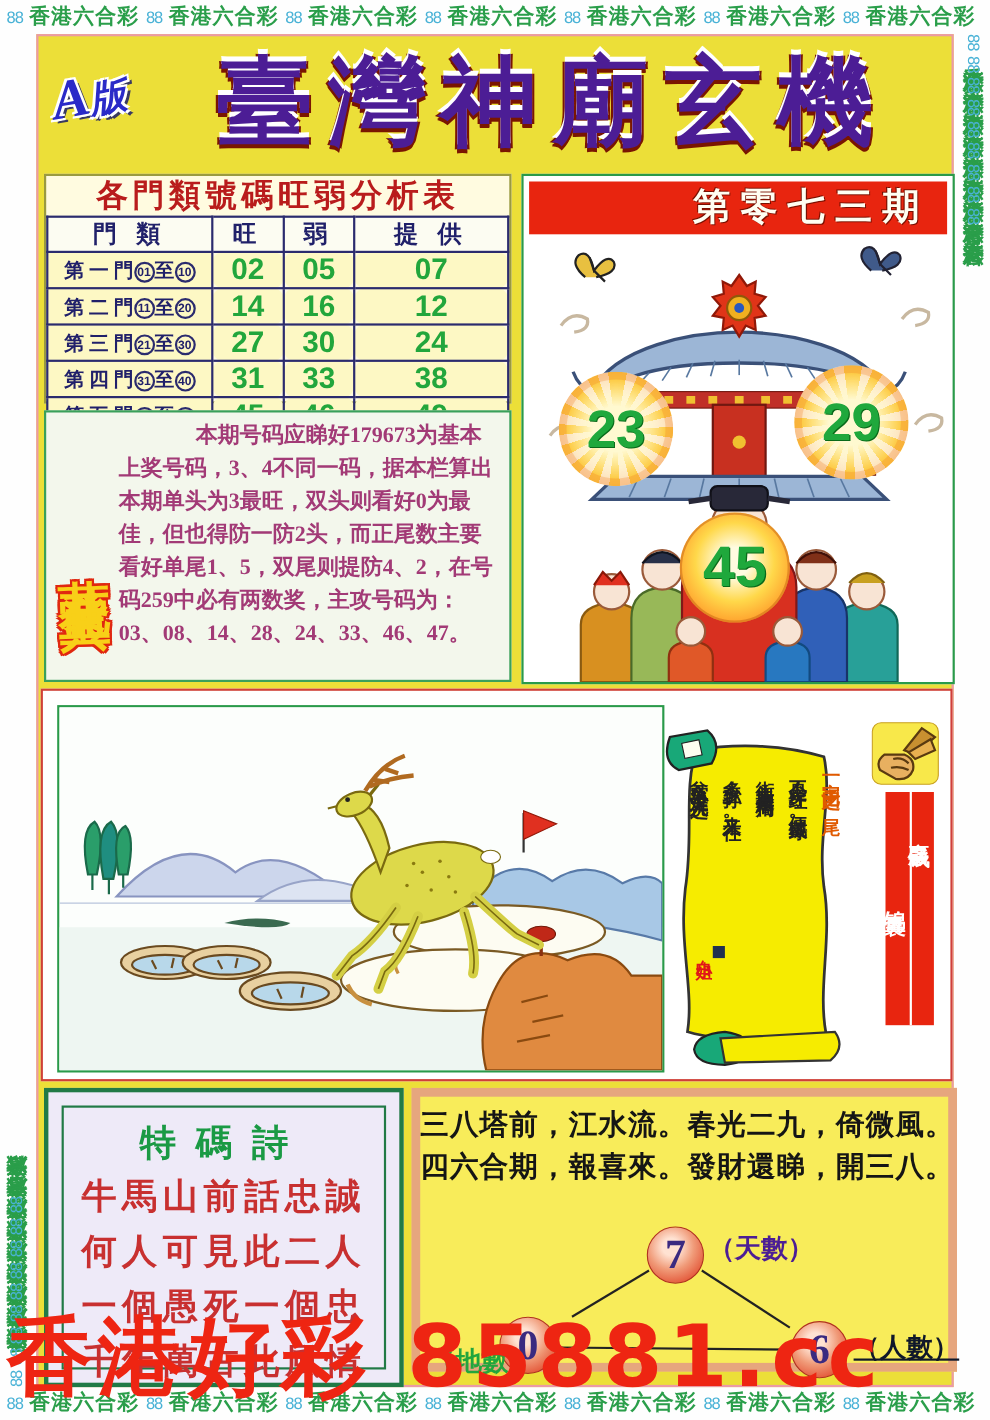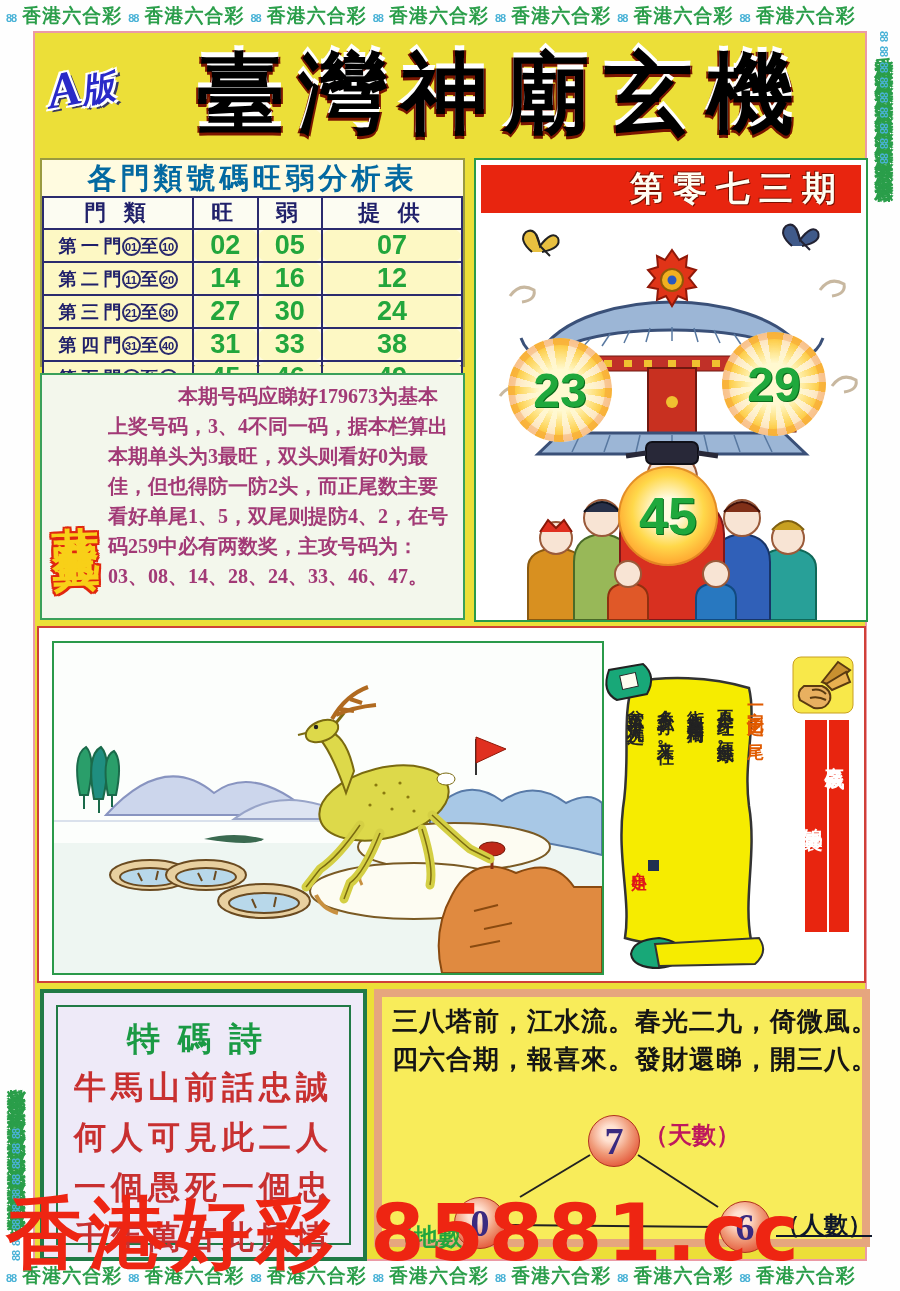--- a/index.html
+++ b/index.html
@@ -2,44 +2,44 @@
 <html><head>
 <meta charset="utf-8">
 <style>
   html,body{margin:0;padding:0;}
   body{width:900px;height:1291px;position:relative;background:#ffffff;overflow:hidden;
        font-family:"Liberation Sans",sans-serif;}
 
   
   .bstrip{position:absolute;background:#fefefe;overflow:hidden;white-space:nowrap;z-index:1;}
   .bstrip .btxt{color:#2a9e4a;font-weight:bold;font-size:19px;letter-spacing:1px;font-family:Liberation Serif, serif;}
-  .bstrip .bsep{color:#49b2d6;font-weight:bold;font-size:11px;margin:0 6px;letter-spacing:-1px;}
+  .bstrip .bsep{color:#49b2d6;font-weight:normal;font-size:15px;margin:0 6px;letter-spacing:-1px;}
   #b-top{left:0;top:0;width:900px;height:31px;line-height:31px;}
   #b-bottom{left:0;top:1261px;width:900px;height:30px;line-height:30px;}
   #b-left{left:0;top:31px;width:32px;height:1230px;writing-mode:vertical-rl;transform:rotate(180deg);line-height:32px;}
   #b-right{left:868px;top:31px;width:32px;height:1230px;writing-mode:vertical-rl;line-height:32px;}
 
   
   .page{position:absolute;left:33px;top:31px;width:834px;height:1230px;background:#ecdf38;
         border:2px solid #eb9aa6;box-sizing:border-box;z-index:2;}
 
   
   .hdr{position:absolute;left:0;top:6px;width:100%;height:112px;}
   .hdr-badge{position:absolute;left:12px;top:18px;font-size:50px;font-weight:bold;font-style:italic;
         color:#2a2ac8;transform:rotate(-10deg);font-family:"Liberation Serif",serif;
         text-shadow:2px 2px 0 #ffffff,-2px -2px 0 #ffffff,2px -2px 0 #ffffff,-2px 2px 0 #ffffff,4px 4px 0 #3a3a60;}
   .hdr-badge .v{font-size:34px;}
   .hdr-title{position:absolute;left:110px;top:4px;width:715px;text-align:center;font-size:88px;line-height:104px;
-        font-weight:bold;color:#000000;font-family:"Liberation Serif",serif;letter-spacing:14px;
+        font-weight:bold;color:#4c1d95;font-family:"Liberation Serif",serif;letter-spacing:14px;
         text-shadow:0 -5px 0 #ffffff,2px 0 0 #7a1600,-2px 0 0 #7a1600,0 2px 0 #7a1600,0 3px 0 #7a1600;}
 
   
   .tbox{position:absolute;left:5px;top:125px;width:425px;height:209px;background:#fffbe0;
         border:2px solid #9a9a40;box-sizing:border-box;}
-  .tbox-title{height:36px;line-height:36px;text-align:center;color:#0369a1;font-weight:bold;font-size:29px;
+  .tbox-title{height:36px;line-height:36px;text-align:center;color:#b91c1c;font-weight:bold;font-size:29px;
         letter-spacing:4px;font-family:"Liberation Serif",serif;}
   table.an{border-collapse:collapse;width:100%;}
   table.an th,table.an td{border:2px solid #2b2b6e;text-align:center;padding:0;}
   table.an th{background:#fcfcf2;color:#20206a;font-size:22px;height:29px;letter-spacing:6px;font-family:"Liberation Serif",serif;}
   table.an td{background:#fdf8c4;height:27px;}
   td.lbl{color:#20206a;font-weight:bold;font-size:18px;font-family:"Liberation Serif",serif;white-space:nowrap;}
   .circ{display:inline-block;width:19px;height:19px;line-height:17px;border:2px solid #2b2b6e;border-radius:50%;
         font-size:11px;font-weight:bold;color:#20206a;box-sizing:border-box;vertical-align:1px;font-family:"Liberation Sans",sans-serif;}
   td.val{color:#22a63c;font-weight:bold;font-size:27px;font-family:"Liberation Sans",sans-serif;border-radius:10px;}
 
@@ -102,32 +102,32 @@
   .poembox .inner{border:2px solid #217a46;width:100%;height:100%;box-sizing:border-box;text-align:center;}
   .poem-title{margin-top:10px;color:#1a9a44;font-size:33px;font-weight:bold;letter-spacing:18px;
         font-family:"Liberation Serif",serif;}
   .poem-line{color:#c83030;font-size:32px;font-weight:bold;letter-spacing:5px;line-height:50px;
         font-family:"Liberation Serif",serif;white-space:nowrap;}
 
   
   .versebox{position:absolute;left:339px;top:956px;width:496px;height:258px;background:#f8ec5a;
         border:8px solid #e6a67e;box-sizing:border-box;}
   .verse-line{color:#151515;font-size:26px;font-weight:bold;letter-spacing:1px;line-height:38px;
-        font-family:Liberation Serif, serif;padding-left:10px;white-space:nowrap;}
+        font-family:Liberation Sans, sans-serif;white-space:nowrap;}
   .verses{padding-top:6px;}
   .tri-lines{position:absolute;left:0;top:0;width:480px;height:242px;}
   .num-ball{position:absolute;width:52px;height:52px;border-radius:50%;display:flex;align-items:center;
         justify-content:center;font-size:38px;font-weight:bold;color:#3a2a80;font-family:"Liberation Serif",serif;
         background:radial-gradient(circle at 42% 35%,#ffe2d2 0 18%,#f09a78 48%,#e45a3c 78%,#c84030);
         border:1px solid #b03020;box-sizing:border-box;}
   #ballT{left:206px;top:118px;}
   #ballL{left:72px;top:200px;}
   #ballR{left:337px;top:204px;}
   .tri-label{position:absolute;font-size:24px;font-weight:bold;font-family:"Liberation Serif",serif;white-space:nowrap;}
-  #labT{left:262px;top:122px;color:#be185d;text-align:right;}
+  #labT{left:262px;top:122px;color:#4c1d95;text-align:right;}
   #labL{left:8px;top:224px;color:#22a63c;}
   #labR{left:394px;top:212px;color:#0f172a;text-decoration:underline;}
 
   
   .watermark{position:absolute;left:6px;top:1182px;z-index:60;color:#ee2512;font-weight:bold;font-size:78px;
         letter-spacing:5px;white-space:nowrap;font-family:"DejaVu Sans",sans-serif;}
 </style>
 </head>
 <body>
 

